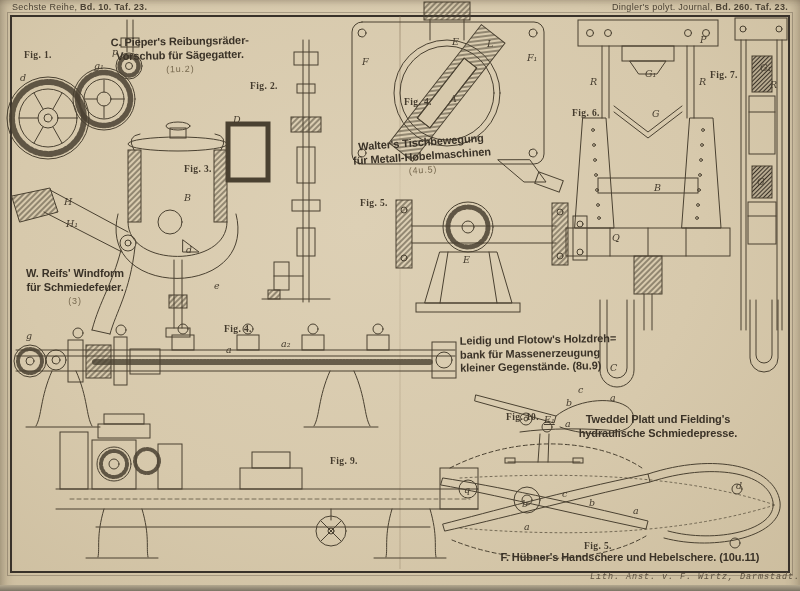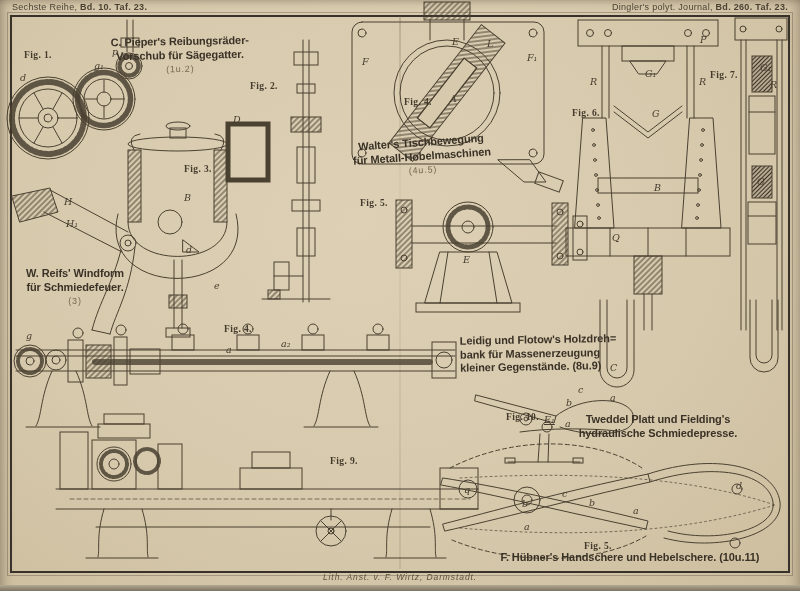--- a/index.html
+++ b/index.html
@@ -22,22 +22,22 @@
   .title{position:absolute;text-align:center;font-weight:bold;font-size:11px;line-height:13.5px;letter-spacing:-0.1px;color:#3a3227}
   .title .figs{font-weight:normal;font-size:9px;letter-spacing:.8px;color:#77694f;margin-top:1px}
   .t-pieper{left:96px;top:35px;width:168px;transform:rotate(-1deg)}
   .t-walter{left:328px;top:136px;width:188px;transform:rotate(-4deg)}
   .t-reifs{left:10px;top:267px;width:130px}
   .t-leidig{left:460px;top:333px;width:188px;text-align:left;transform:rotate(-1deg)}
   .t-tweddel{left:552px;top:413px;width:212px}
   .t-huebner{left:470px;top:551px;width:320px}
   .fig-label{position:absolute;font-family:"Liberation Serif",serif;font-weight:bold;font-size:9.5px;letter-spacing:.4px;color:#44. ;color:#443b2d;white-space:pre}
   .part-letter{position:absolute;font-family:"DejaVu Serif",serif;font-style:italic;font-size:9.5px;color:#453c2e;white-space:pre}
-  .imprint{position:absolute;left:0;top:572px;width:800px;text-align:center;
-        font-family:Liberation Sans, sans-serif;font-style:italic;font-size:8.5px;letter-spacing:.9px;color:#5c5140}
+  .imprint{position:absolute;left:0;top:572px;width:800px;text-align:right;
+        font-family:Liberation Mono, monospace;font-style:italic;font-size:8.5px;letter-spacing:.9px;color:#5c5140}
 </style>
 </head>
 <body>
 
 <div class="page">
 
   <div class="header hl"><span>Sechste Reihe, </span><span class="b">Bd. 10. Taf. 23.</span></div>
   <div class="header hr"><span>Dingler's polyt. Journal, </span><span class="b">Bd. 260. Taf. 23.</span></div>
 
   <div class="frame"></div>

